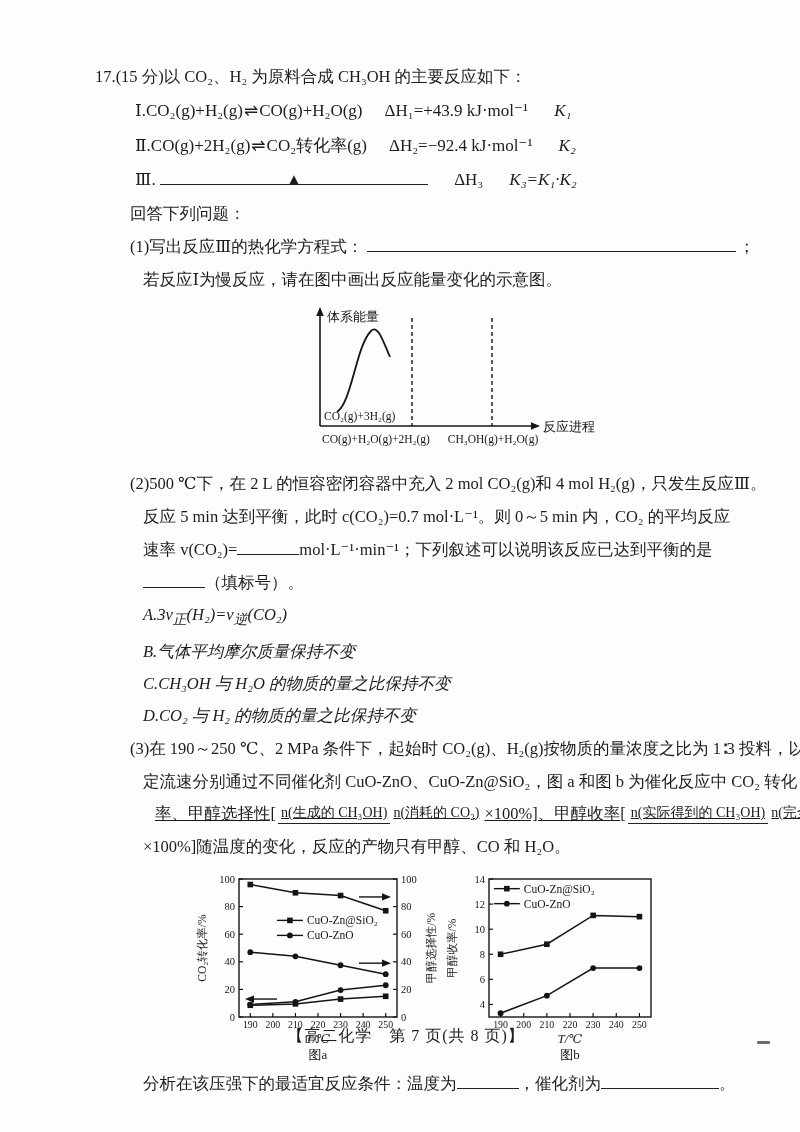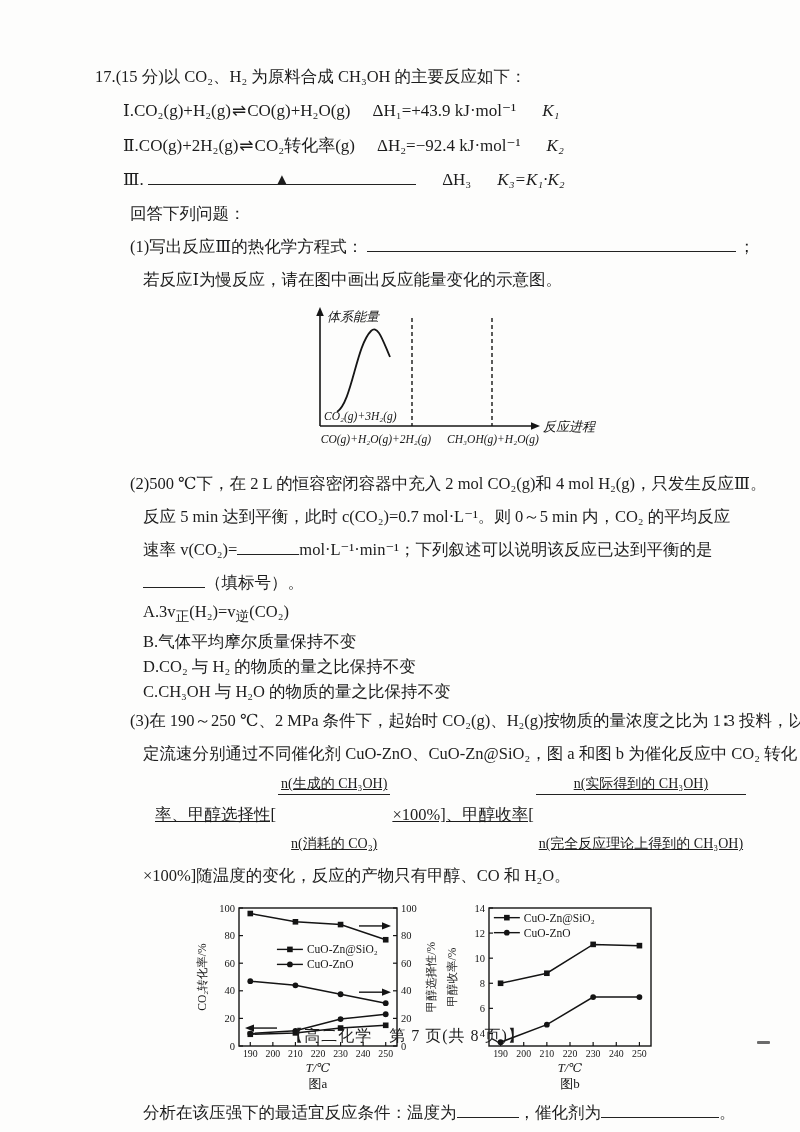--- a/index.html
+++ b/index.html
@@ -2,37 +2,37 @@
 <html><head>
 <meta charset="utf-8">
 <style>
   html,body{margin:0;padding:0;background:#e8e8e8;}
   .page{position:relative;width:800px;height:1132px;background:#fdfdfc;color:#1c1c1c;
         font-family:"Liberation Serif","DejaVu Serif",serif;font-size:16.5px;overflow:hidden;}
   .content{position:absolute;left:95px;top:60px;width:660px;}
   .line{line-height:33px;white-space:nowrap;}
   .indent1{margin-left:35px;}
   .indent2{margin-left:48px;}
-  .eqs{margin-left:28px;}
+  .eqs{margin-left:40px;}
   .eq{line-height:34px;font-size:17px;}
   .eq .dh{margin-left:22px;}
   .eq .kk{margin-left:26px;font-style:italic;}
   .eqarrow{font-family:"DejaVu Sans",sans-serif;padding:0 1px;}
   .blank{display:inline-block;border-bottom:1.5px solid #222;height:1em;vertical-align:baseline;}
   .b62{width:62px;}
   .b112{width:118px;}
   .blank-eq3{width:268px;position:relative;}
   .blank-eq3 .tri{position:absolute;left:50%;transform:translateX(-50%);bottom:-3px;font-size:15px;line-height:1;}
   .flexline{display:flex;align-items:baseline;justify-content:flex-end;}
   .fill-blank{flex:1;border-bottom:1.4px solid #222;height:1em;margin:0 3px 0 4px;}
-  .diagram-wrap{margin:8px 0 6px 185px;font-style:italic;}
-  .option{line-height:25px;white-space:nowrap;}
+  .diagram-wrap{margin:8px 0 6px 185px;}
+  .option{line-height:32px;white-space:nowrap;font-style:italic;}
   .fracline{display:flex;align-items:center;line-height:1.3;margin:5px 0 5px 60px;white-space:nowrap;text-decoration:underline;}
-  .frac{display:inline-flex;flex-direction:column;text-align:center;font-size:14px;line-height:1.35;
-        vertical-align:middle;margin:0 2px;gap:40px;}
+  .frac{display:inline-flex;text-align:center;font-size:14px;line-height:1.35;
+        vertical-align:middle;margin:0 2px;}
   .frac .num{border-bottom:1.2px solid #222;padding:0 3px;}
   .frac .den{padding:0 3px;}
   .charts{display:flex;margin:4px 0 0 98px;}
   .charts svg{display:block;}
   .footer{position:absolute;left:12px;right:0;top:1026px;text-align:center;font-size:16px;letter-spacing:1px;}
   .noise{position:absolute;left:757px;top:1041px;width:13px;height:3px;background:#6b6b6b;border-radius:1px;}
   svg text{font-family:"Liberation Serif","DejaVu Serif",serif;fill:#161616;}
 </style>
 </head>
 <body>
@@ -90,22 +90,22 @@
       <span>速率 v(CO₂)=</span><span class="blank b62"></span><span>mol·L⁻¹·min⁻¹；下列叙述可以说明该反应已达到平衡的是</span>
     </div>
     <div class="line indent2">
       <span class="blank b62"></span><span>（填标号）。</span>
     </div>
 
     <div class="option indent2">
       <span>A.3v</span><sub>正</sub><span>(H₂)=v</span><sub>逆</sub><span>(CO₂)</span>
     </div>
     <div class="option indent2">B.气体平均摩尔质量保持不变</div>
+    <div class="option indent2">C.CH₃OH 与 H₂O 的物质的量之比保持不变</div>
     <div class="option indent2">D.CO₂ 与 H₂ 的物质的量之比保持不变</div>
-    <div class="option indent2">C.CH₃OH 与 H₂O 的物质的量之比保持不变</div>
 
     <div class="line indent1">(3)在 190～250 ℃、2 MPa 条件下，起始时 CO₂(g)、H₂(g)按物质的量浓度之比为 1∶3 投料，以一</div>
     <div class="line indent2">定流速分别通过不同催化剂 CuO-ZnO、CuO-Zn@SiO₂，图 a 和图 b 为催化反应中 CO₂ 转化</div>
     <div class="fracline">
       <span>率、甲醇选择性[</span>
       <span class="frac">
         <span class="num">n(生成的 CH₃OH)</span>
         <span class="den">n(消耗的 CO₂)</span>
       </span>
       <span>×100%]、甲醇收率[</span>

